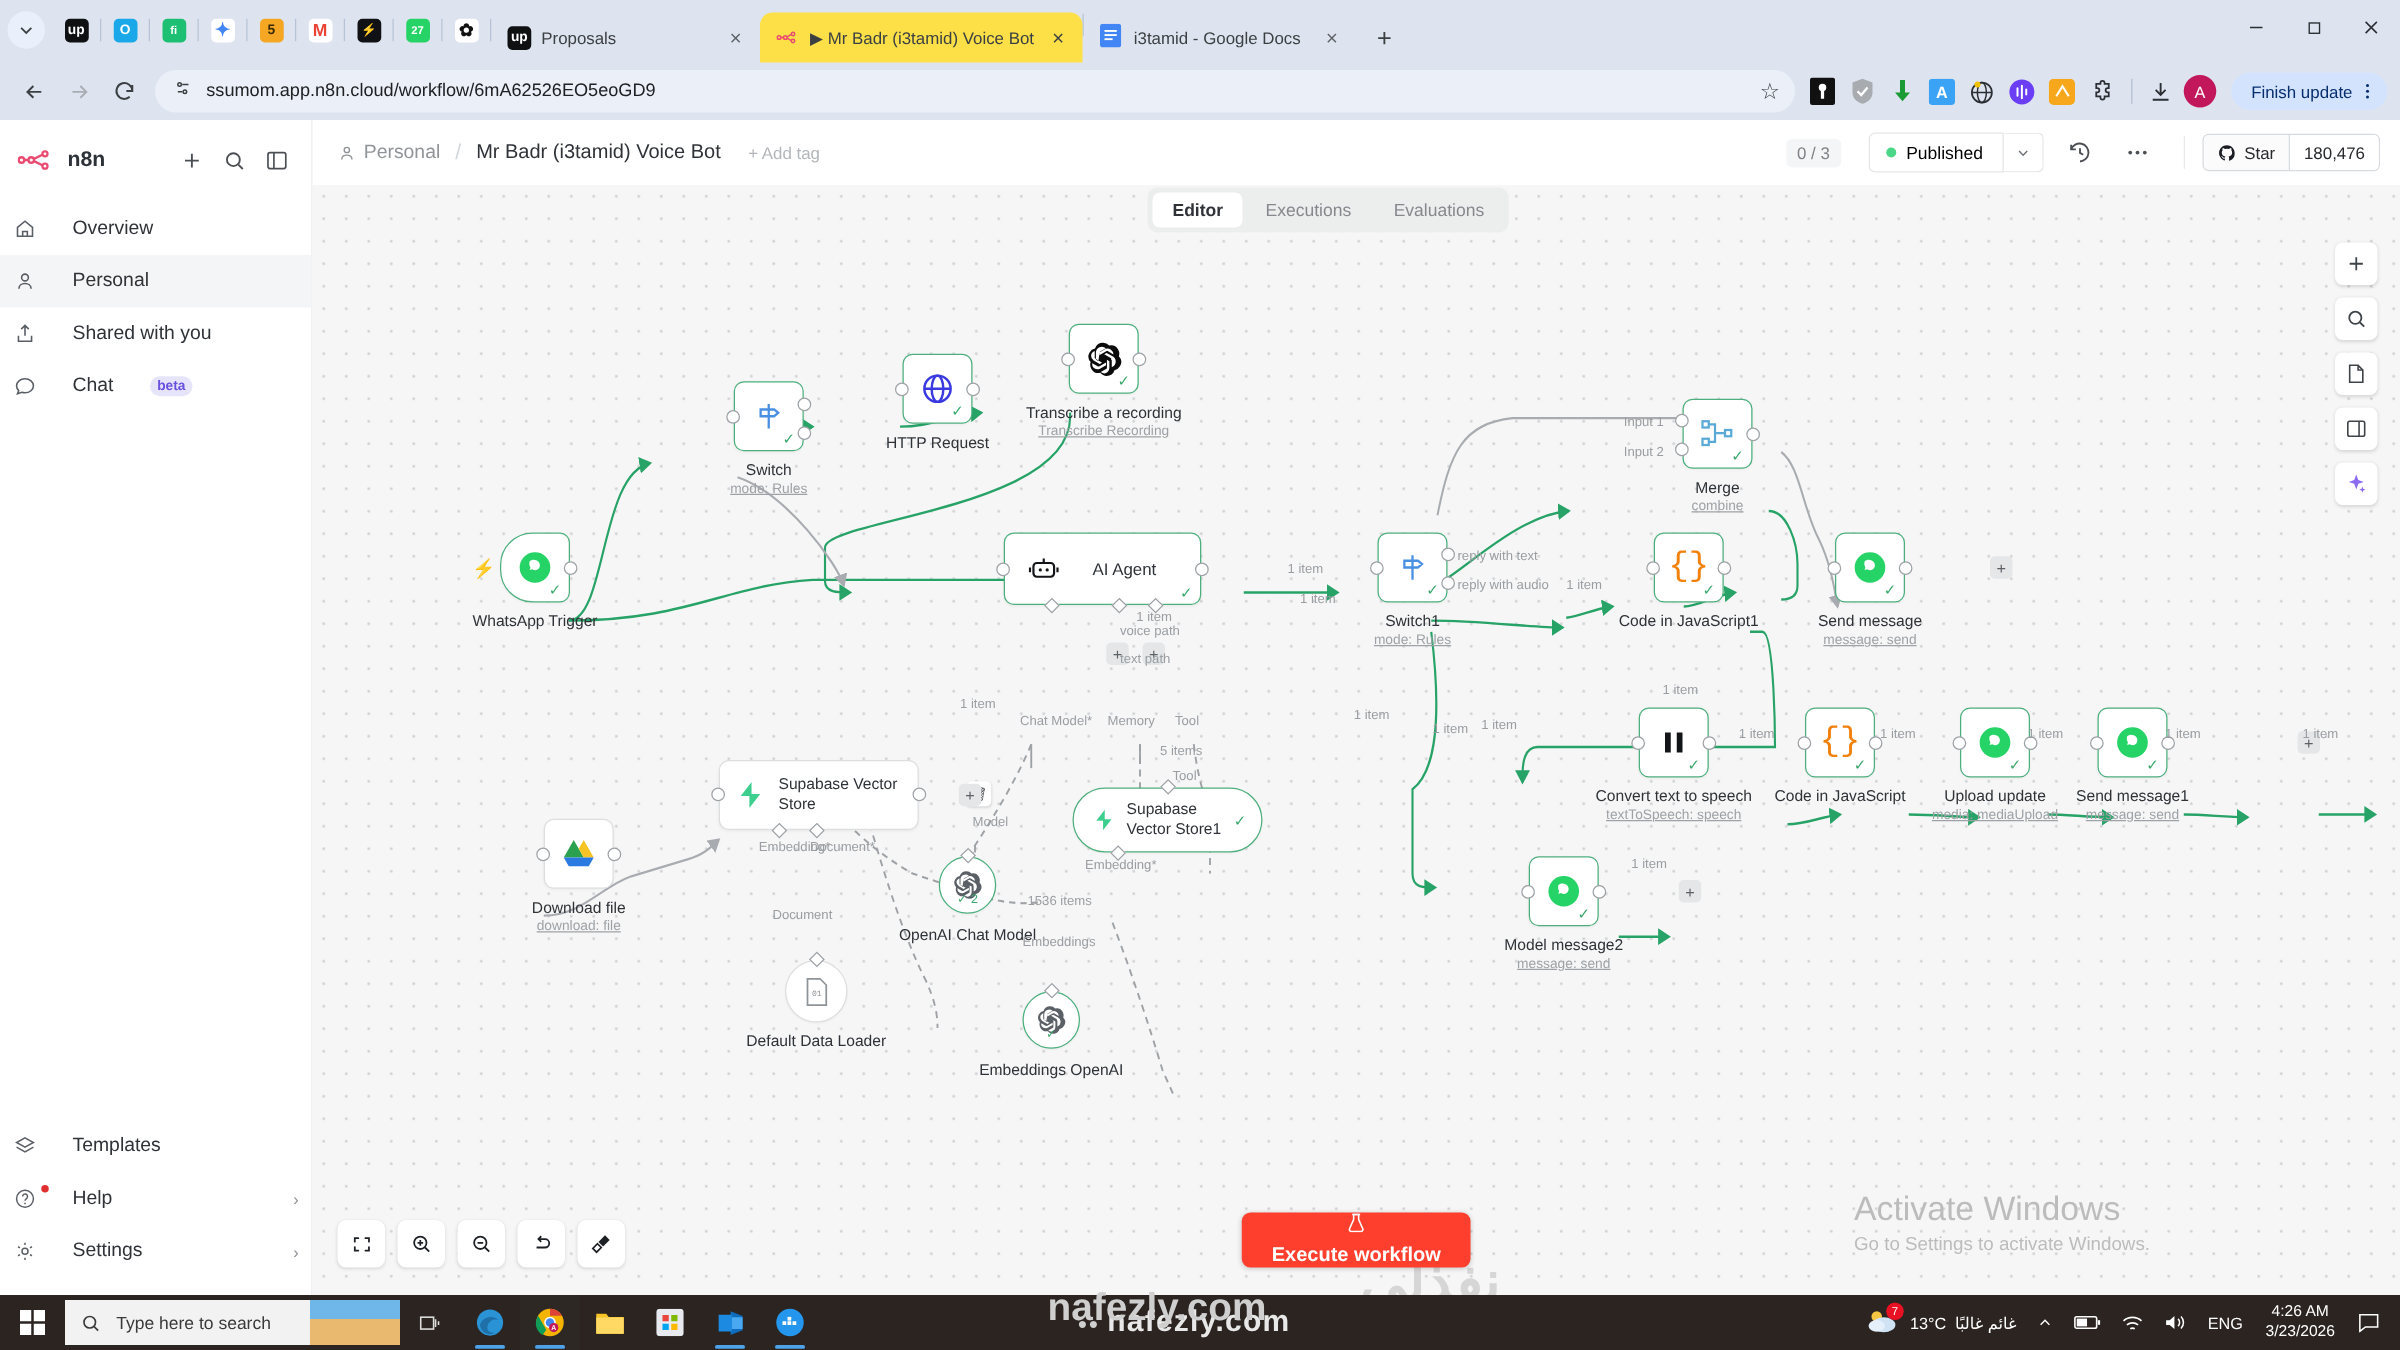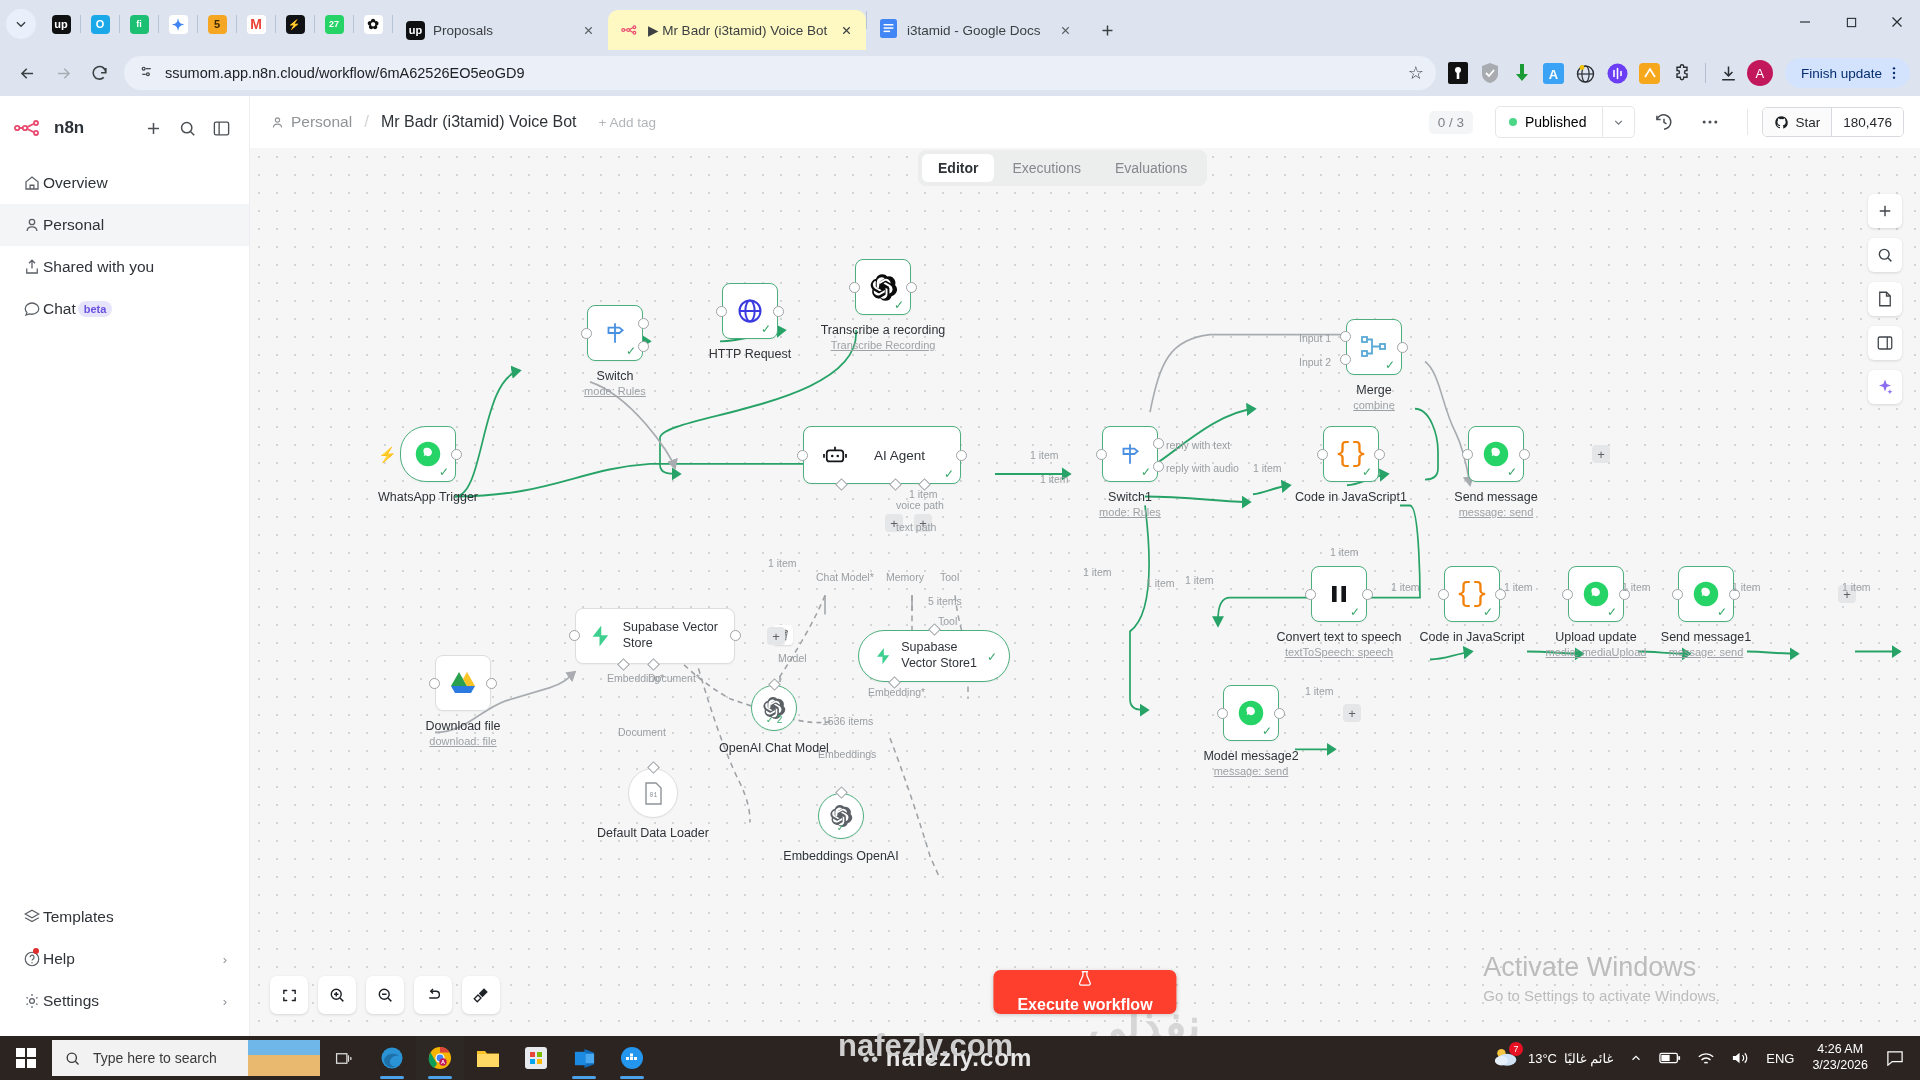--- a/index.html
+++ b/index.html
@@ -32,21 +32,21 @@
   .favicon { width: 19px; height: 19px; border-radius: 4px; display: block;
     font-size: 11px; color: #fff; font-weight: bold; text-align: center; line-height: 19px; }
 
   .tab {
     height: 40px; display: flex; align-items: center; gap: 8px;
     padding: 0 10px 0 13px; border-radius: 10px 10px 0 0;
     font-size: 13.5px; color: #3c4043; position: relative;
     max-width: 265px; cursor: pointer;
   }
   .tab.inactive { background: transparent; }
-  .tab.active { background: #fef9c3; }
+  .tab.active { background: #fde047; }
   .tab .tab-title {
     white-space: nowrap; overflow: hidden; text-overflow: clip;
     flex: 1; font-size: 13.5px;
   }
   .tab .tab-close {
     width: 20px; height: 20px; border-radius: 50%; flex: 0 0 20px;
     display: flex; align-items: center; justify-content: center; color: #5f6368;
   }
   .tab-div { width:1px; height:18px; background:#b6c2d6; align-self:center; margin-bottom: 10px;}
   #newtab {
@@ -91,21 +91,21 @@
   
   #sidebar { width: 250px; height:100%; background:#fff; border-right:1px solid #ebedf0;
     display:flex; flex-direction:column; padding-top: 6px; position:relative; z-index: 5;}
   .sb-head { display:flex; align-items:center; height:52px; padding: 0 14px; gap: 0; }
   .sb-logo { display:flex; align-items:center; gap:7px; font-size:17px; font-weight:bold; color:#2d3238; }
   .sb-head-acts { display:flex; align-items:center; gap: 6px; margin-left: auto; }
   .sb-ico-btn { width:28px; height:28px; display:flex; align-items:center; justify-content:center;
      border-radius:5px; cursor:pointer; color:#4b4f54;}
   .sb-items { margin-top: 8px; }
   .sb-item {
-    display:flex; align-items:center; gap:2px; height:42px; padding: 0 22px;
+    display:flex; align-items:center; gap:29px; height:42px; padding: 0 10px;
     font-size:15.5px; color:#2f3338; cursor:pointer; position:relative;
   }
   .sb-item.active { background:#f4f5f6; }
   .sb-item .sb-ic { width:19px; height:19px; display:flex; align-items:center; justify-content:center; color:#5a5f66; flex:0 0 19px;}
   .badge-beta { background:#e6e4fb; color:#6a50e0; font-size:11px; font-weight:bold;
     padding: 2px 6px; border-radius:9px; }
   .sb-bottom { margin-top:auto; padding-bottom: 14px; }
   .sb-chev { margin-left:auto; color:#8b9096; font-size: 13px; }
   .help-dot { position:absolute; width:6px; height:6px; border-radius:50%; background:#e02f2f;
     left: 33px; top: 10px; }

